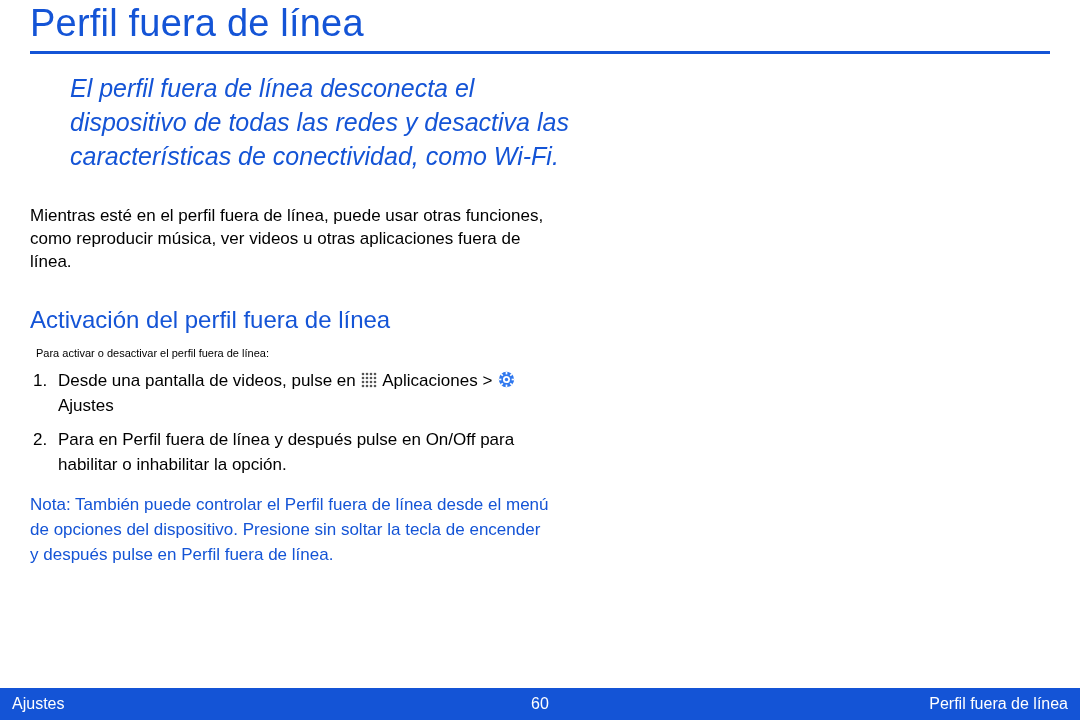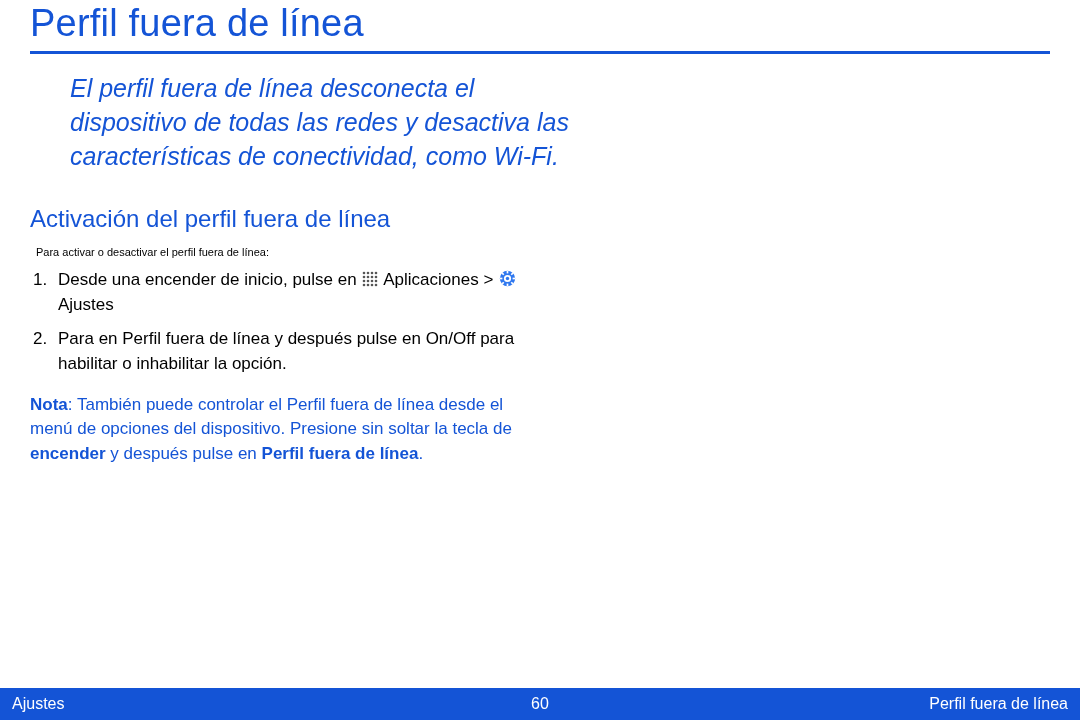--- a/index.html
+++ b/index.html
@@ -58,21 +58,21 @@
     margin-bottom: 16px;
   }
   .list li { margin-bottom: 10px; padding-left: 6px; }
   .b { font-weight: 400; }
   .note {
     color: #1454d6;
     font-size: 17px;
     line-height: 1.45;
     max-width: 520px;
   }
-  .note .b { font-weight: 700; margin-top: 48px; }
+  .note .b { font-weight: 400; margin-top: 48px; }
 
   
   .grid-icon, .gear-icon {
     display: inline-block;
     vertical-align: -2px;
     margin: 0 1px;
   }
   .grid-icon svg, .gear-icon svg { display: block; }
 
   .footer {
@@ -92,27 +92,28 @@
 </style>
 </head>
 <body>
 
 <div class="page">
   <h1 class="h1">Perfil fuera de línea</h1>
   <hr class="rule">
 
   <p class="intro">El perfil fuera de línea desconecta el dispositivo de todas las redes y desactiva las características de conectividad, como Wi-Fi.</p>
 
+  <p class="body-text">Mientras esté en el perfil fuera de línea, puede usar otras funciones, como reproducir música, ver videos u otras aplicaciones fuera de línea.</p>
 
   <h2 class="h2">Activación del perfil fuera de línea</h2>
   <p class="para">Para activar o desactivar el perfil fuera de línea:</p>
 
   <ol class="list">
     <li>
-      <span>Desde una encender de inicio, pulse en </span>
+      <span>Desde una pantalla de videos, pulse en </span>
       <span class="grid-icon">
         <svg width="16" height="16" viewBox="0 0 16 16">
           <g fill="#555">
             <circle cx="2" cy="2" r="1.3"></circle>
               <circle cx="6" cy="2" r="1.3"></circle>
               <circle cx="10" cy="2" r="1.3"></circle>
               <circle cx="14" cy="2" r="1.3"></circle>
             <circle cx="2" cy="6" r="1.3"></circle>
               <circle cx="6" cy="6" r="1.3"></circle>
               <circle cx="10" cy="6" r="1.3"></circle>

